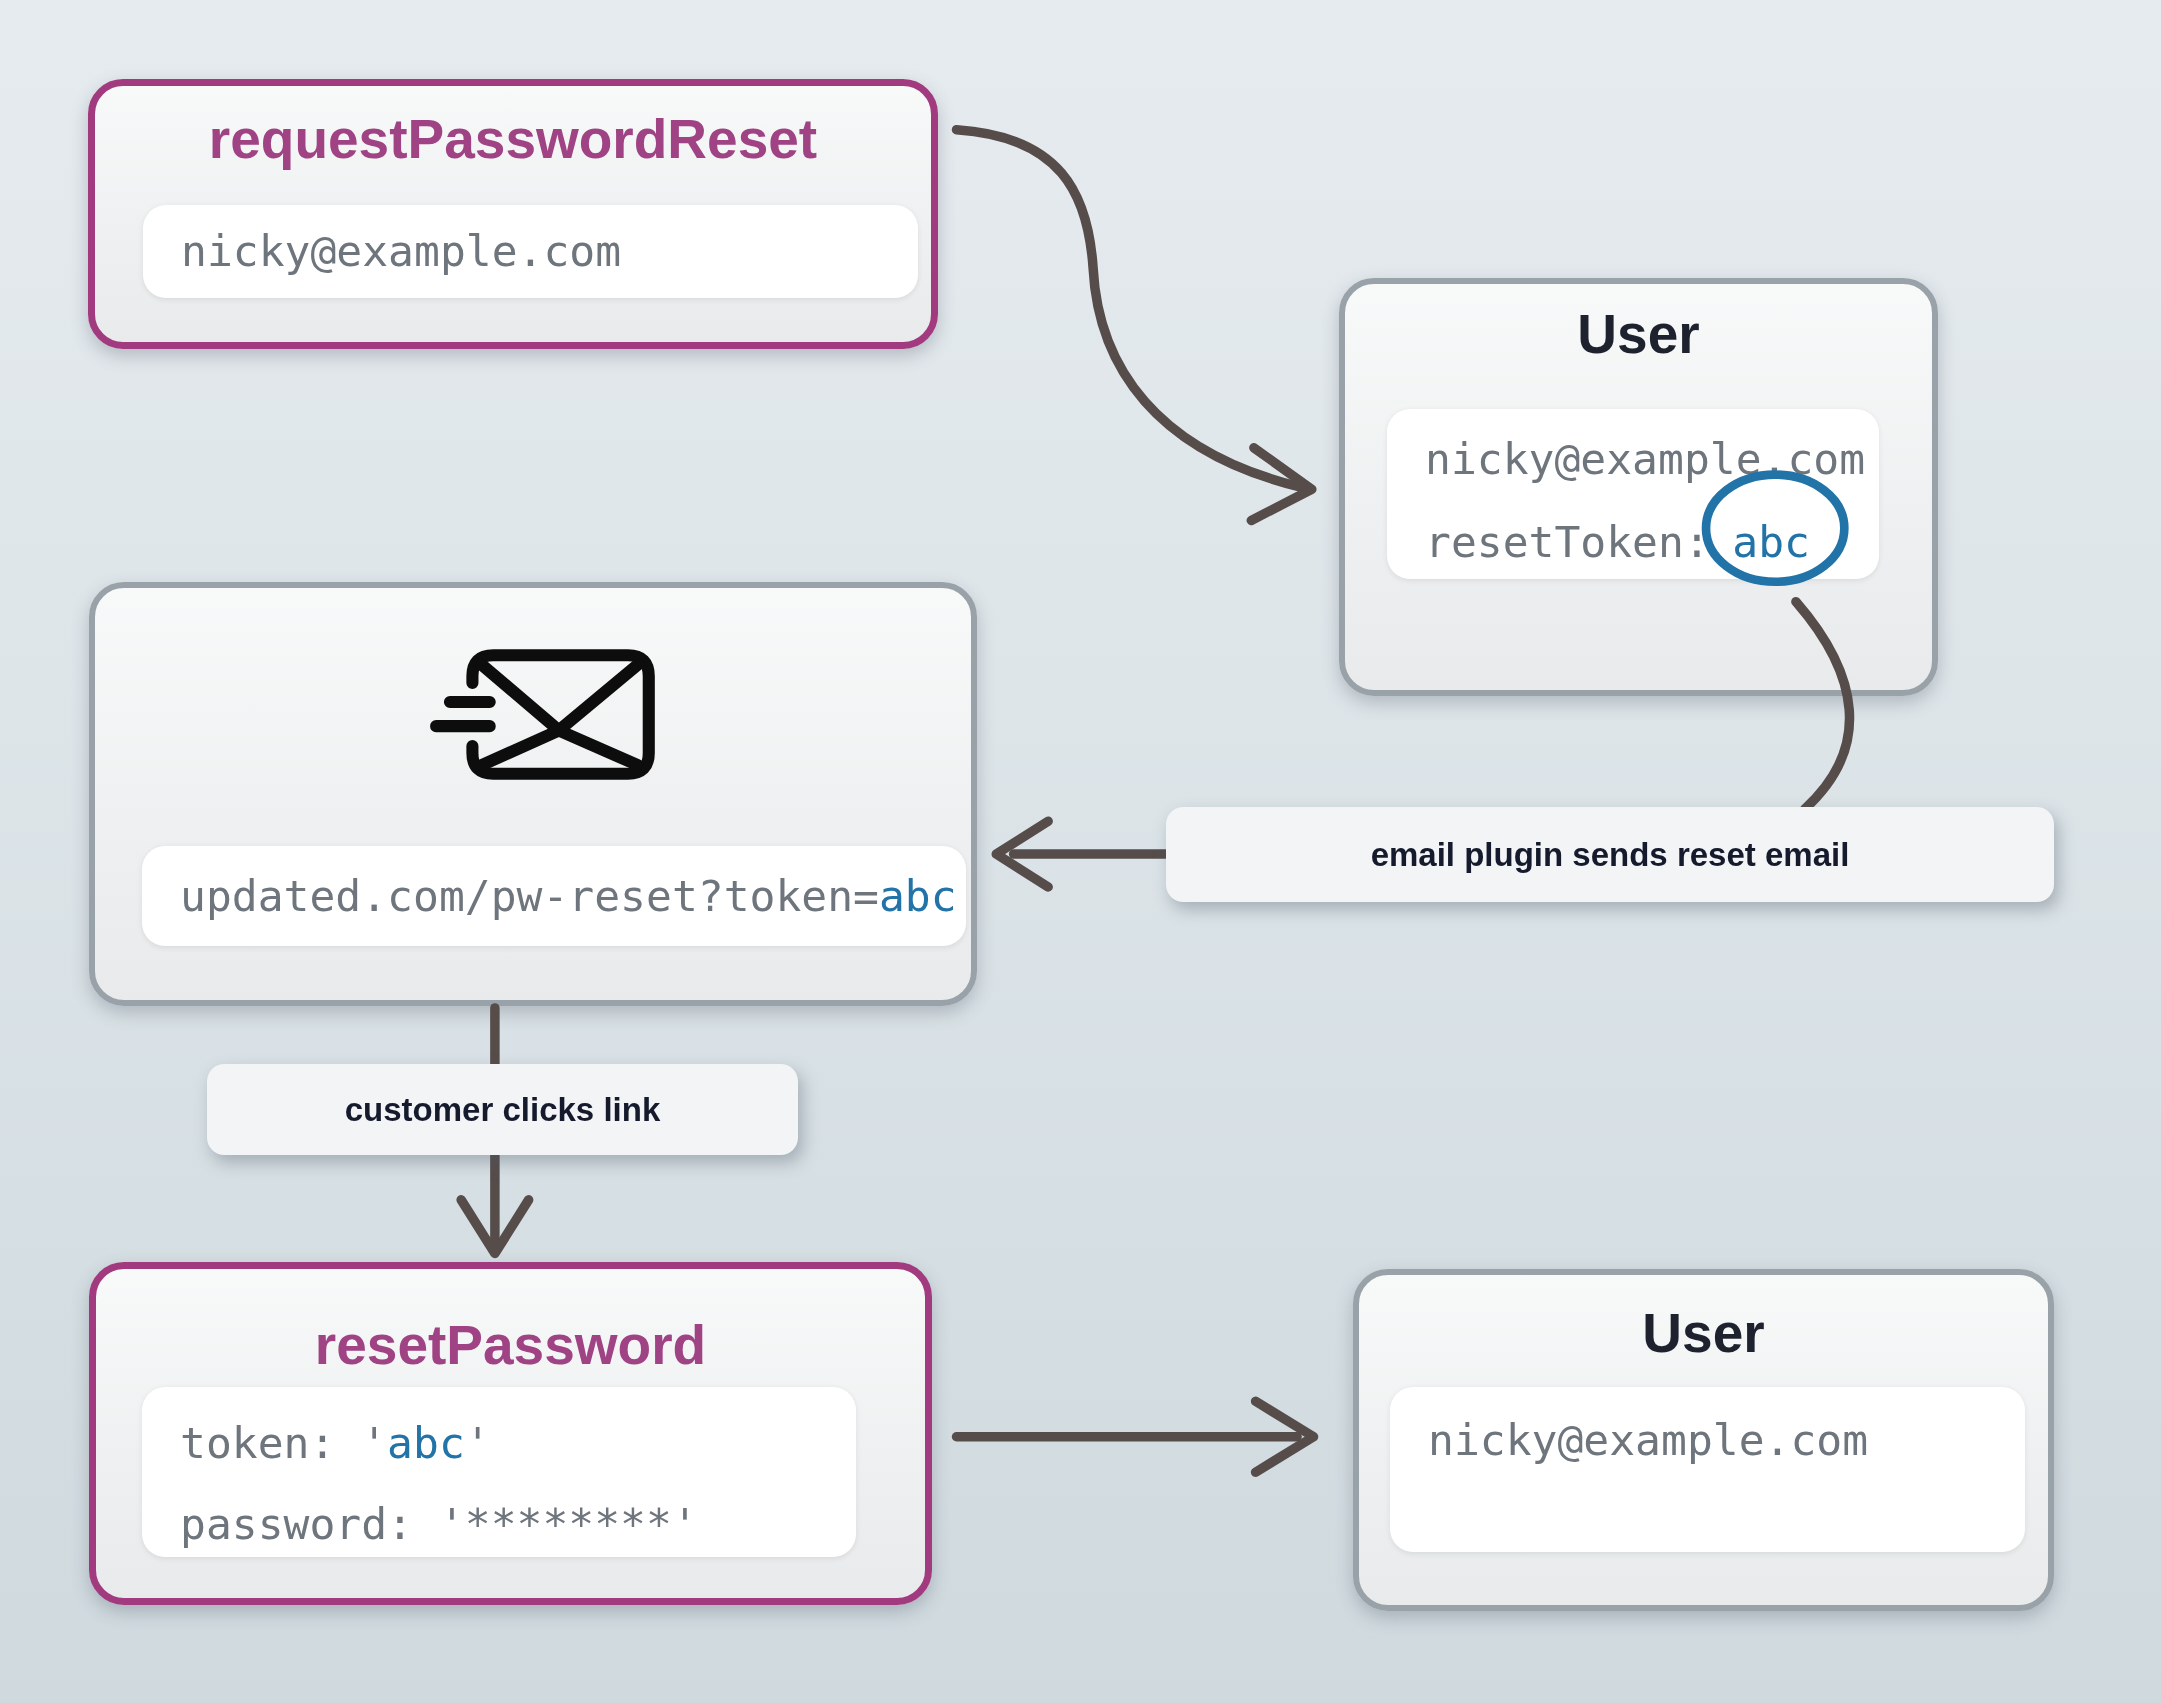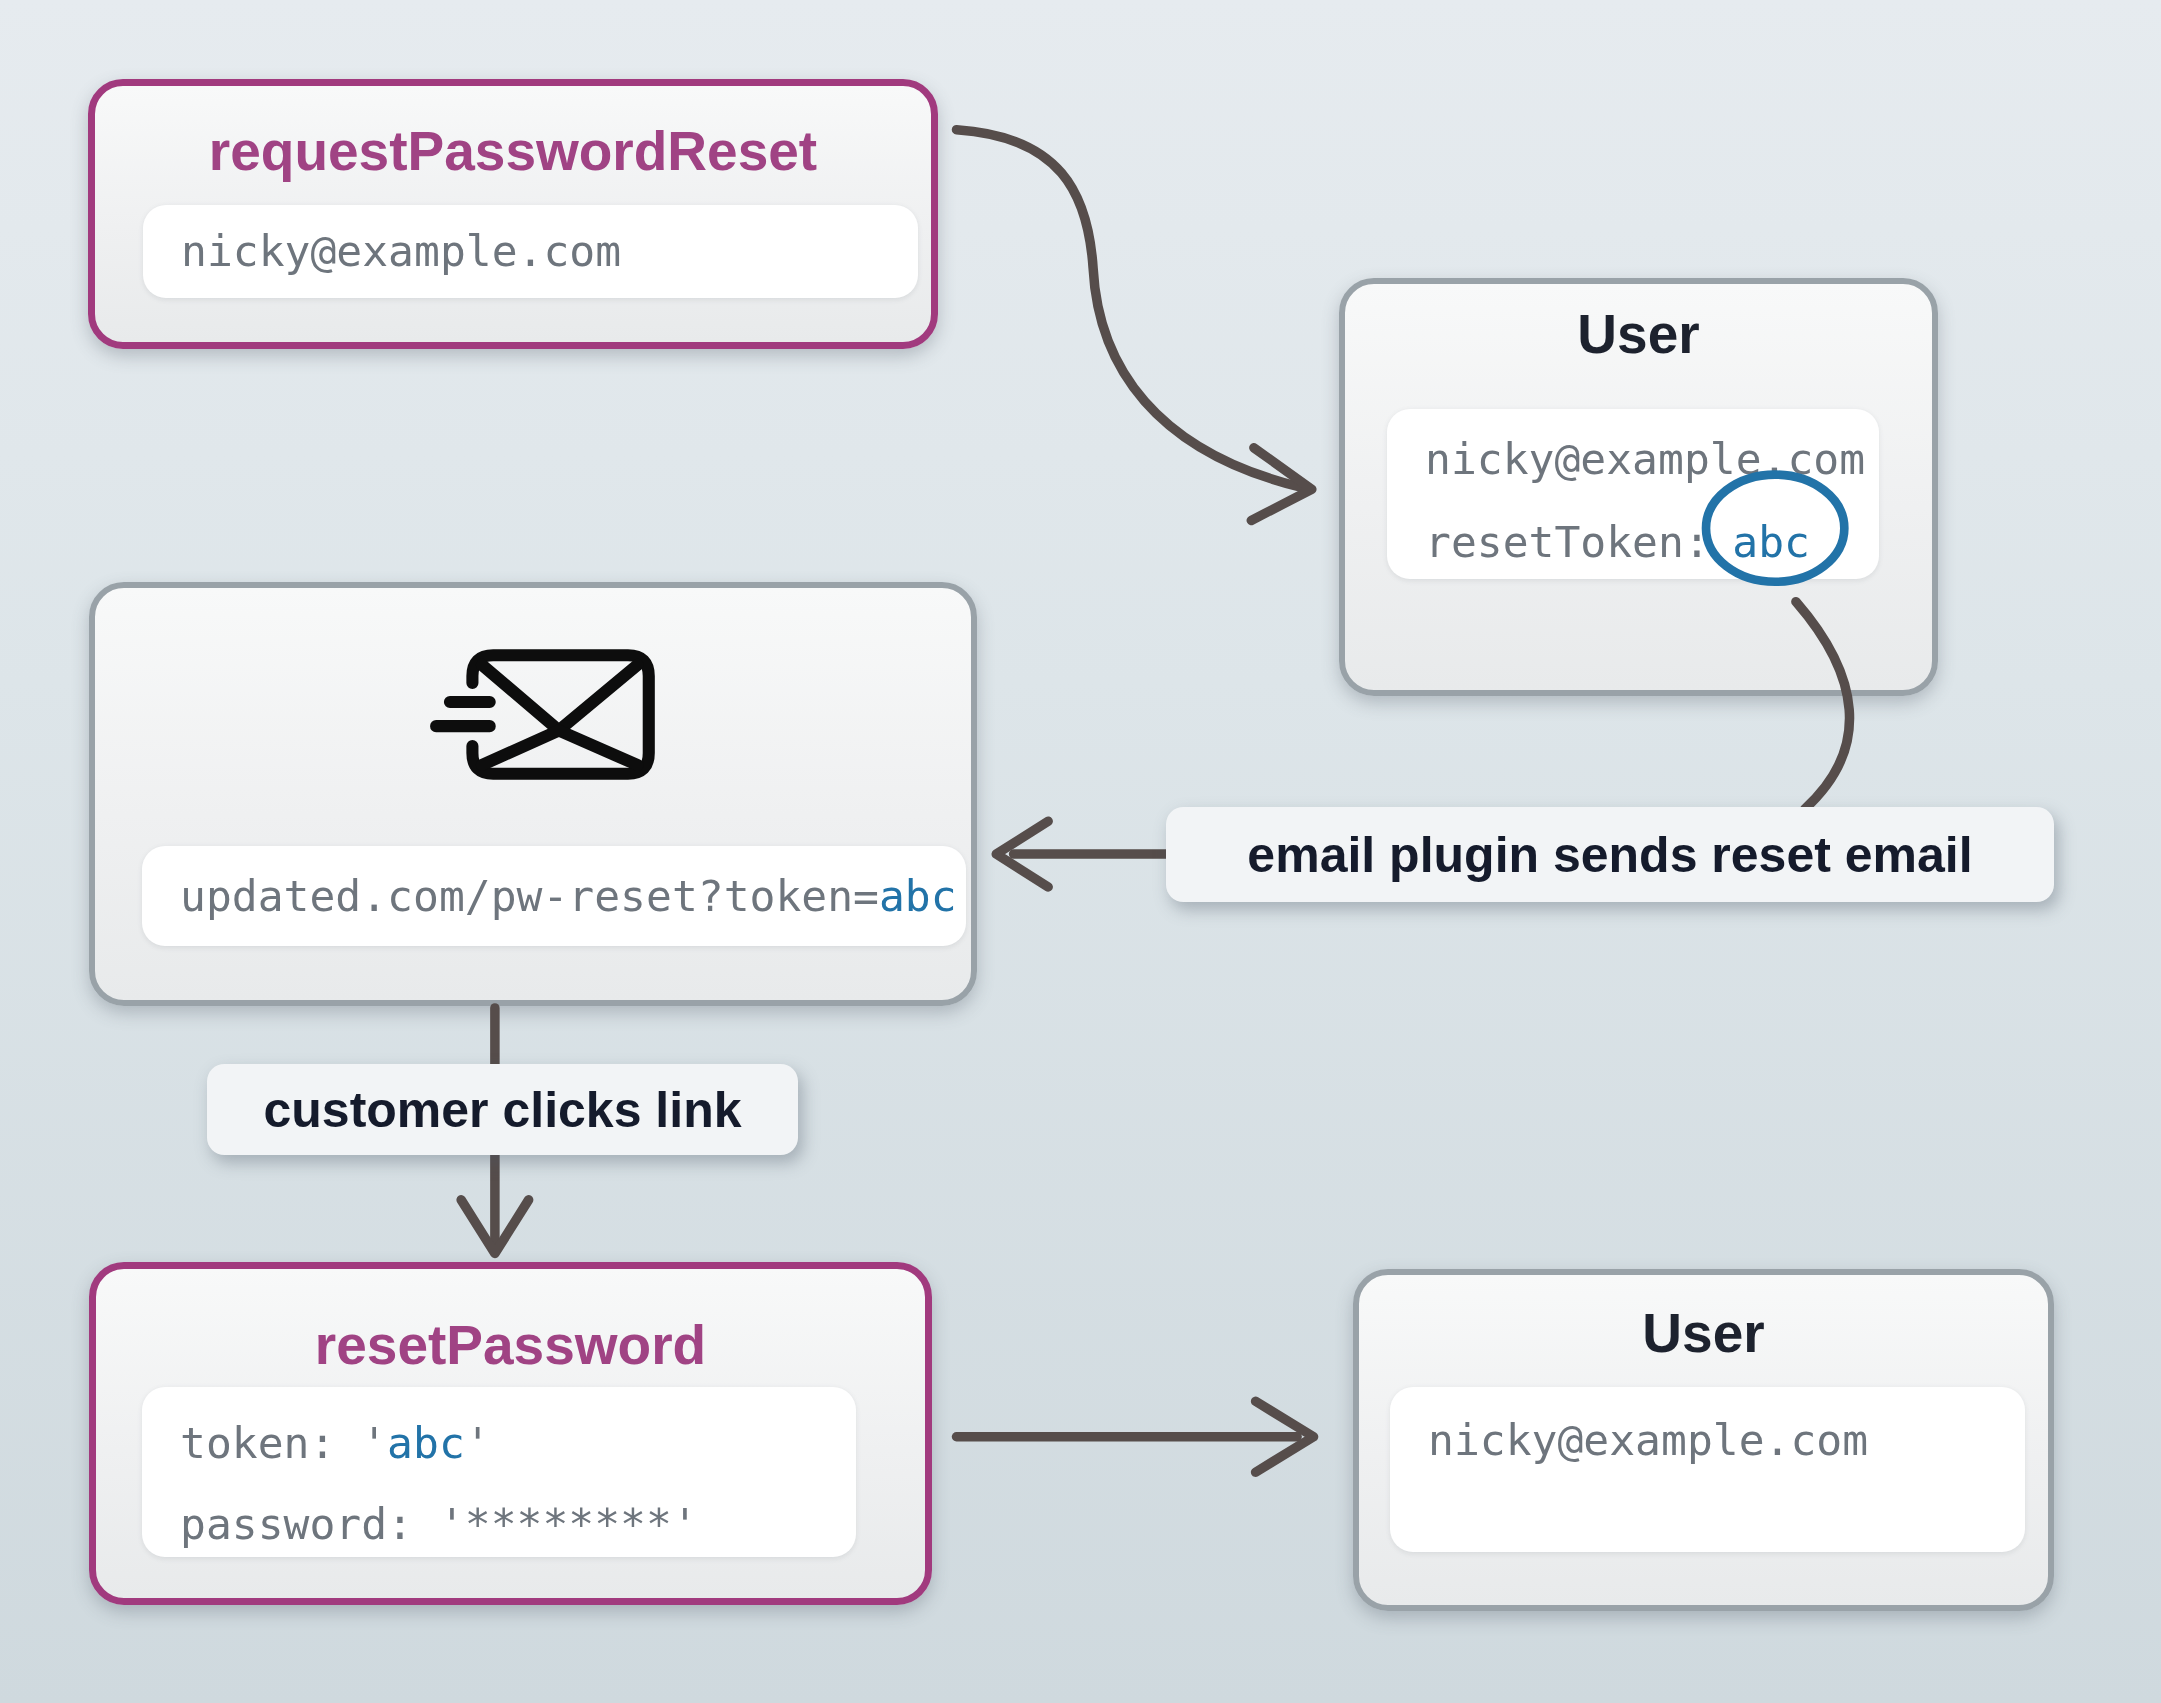--- a/index.html
+++ b/index.html
@@ -32,26 +32,26 @@
     color:var(--mono_gray,#6e757d);white-space:pre;
   }
   .code.blue{color:var(--blue,#2273a8);}
   .code.green{color:var(--green,#219a2e);}
   .single-line{padding-left:38px;}
   .token-gap{margin-left:22.5px;}
   .flow-label{
     position:absolute;z-index:10;background:#f2f4f6;border-radius:17.3px;
     box-shadow:4.3px 7.8px 15.6px rgba(75,86,100,.35);
     display:flex;align-items:center;justify-content:center;
-    font-weight:bold;font-size:50px;color:var(--label_text,#151b2c);
+    font-weight:bold;font-size:33px;color:var(--label_text,#151b2c);
   }
 
   
   .box-request{left:88px;top:79px;width:836px;height:256px;}
-  .box-request .node-title{margin-top:31px;}
+  .box-request .node-title{margin-top:19px;}
   .box-request .field{left:48px;top:119px;width:737px;height:93px;line-height:93px;}
 
   .box-user-top{left:1339px;top:278px;width:587px;height:406px;}
   .box-user-top .node-title{margin-top:15.6px;}
   .box-user-top .field{left:42px;top:125px;width:492px;height:170px;padding:14px 0 0 38px;box-sizing:border-box;}
   .box-user-top .code-line{line-height:73px;}
 
   .box-email{left:89px;top:582px;width:876px;height:412px;}
   .box-email .field{left:47px;top:258px;width:824px;height:100px;line-height:100px;box-sizing:border-box;}
 

